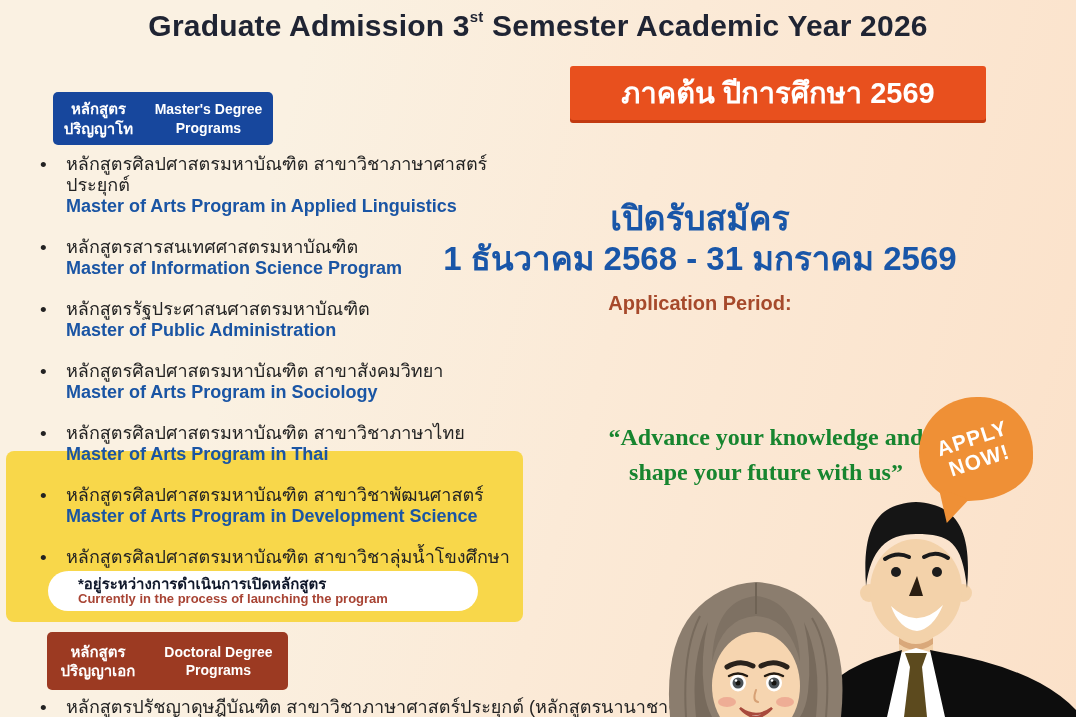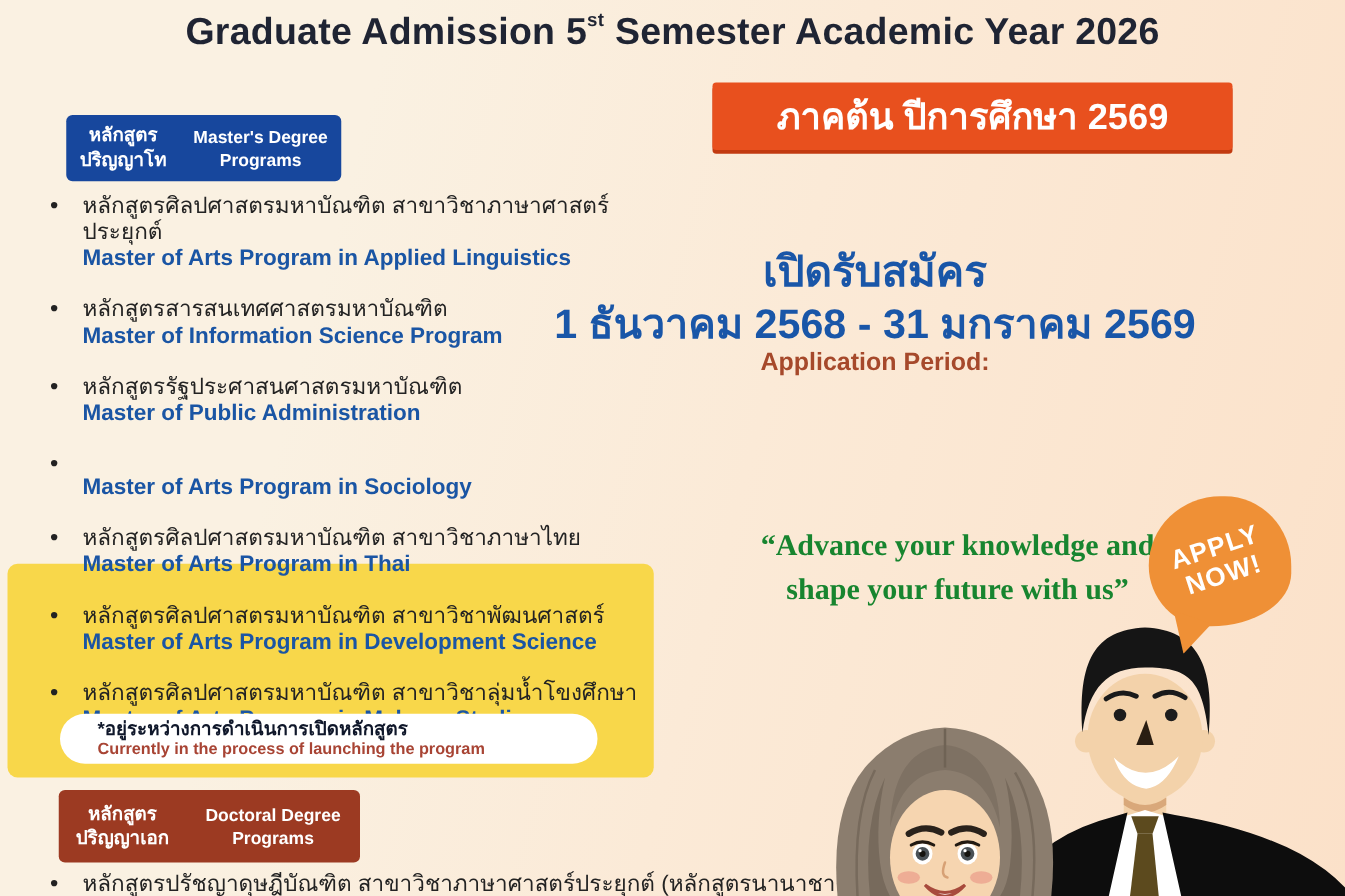--- a/index.html
+++ b/index.html
@@ -38,21 +38,21 @@
   .note { position:absolute; left:48px; top:571px; width:430px; height:40px;
     background:#fff; border-radius:20px; padding:5px 10px 0 30px; z-index:3; }
   .note-thai { font-size:15px; font-weight:700; color:#0f172a; line-height:15px; }
   .note-eng  { font-size:13px;  font-weight:700; color:#a84434; line-height:16px; }
   
   .d-program { position:absolute; left:40px; top:697px; width:680px; display:flex; }
   
   .apply-col { position:absolute; left:430px; top:198px; width:540px; text-align:center; z-index:2; }
   .open-thai   { font-size:34px; font-weight:700; color:#1956a8; line-height:40px; }
   .dates-thai  { font-size:33px; font-weight:700; color:#1956a8; line-height:38px; margin-top:2px; }
-  .period-label{ font-size:20px; font-weight:700; color:#a6492b; line-height:24px; }
+  .period-label{ font-size:20px; font-weight:700; color:#a6492b; line-height:24px; margin-top:13px; }
   .period-dates{ font-size:20px; font-weight:700; color:#a6492b; line-height:24px; }
   
   .quote { position:absolute; left:580px; top:420px; width:372px; text-align:center;
     font-family:"Liberation Serif","DejaVu Serif",serif; font-weight:700;
     font-size:24px; color:#17852f; line-height:35px; z-index:2; }
   
   .bubble { position:absolute; left:919px; top:397px; width:114px; height:104px;
     background:#ef9036; border-radius:52% 48% 58% 42% / 55% 55% 42% 48%;
     display:flex; align-items:center; justify-content:center; z-index:6; cursor:pointer; }
   .bubble-text { transform:rotate(-18deg); color:#fff; font-size:21px; font-weight:800;
@@ -60,21 +60,21 @@
   .bubble-tail { position:absolute; left:936px; top:487px; width:36px; height:36px;
     background:#ef9036; clip-path:polygon(8% 4%, 92% 34%, 30% 100%); z-index:6; }
   
   .people { position:absolute; left:640px; top:490px; width:436px; height:227px; z-index:5; }
 </style>
 </head>
 <body>
 
 <div class="page">
 
-  <div class="title"><span>Graduate Admission 5</span><sup>st</sup><span> Semester Academic Year 2026</span></div>
+  <div class="title"><span>Graduate Admission 3</span><sup>st</sup><span> Semester Academic Year 2026</span></div>
 
   <div class="banner">
     <span>ภาคต้น ปีการศึกษา 2569</span>
   </div>
 
   <div class="badge m-badge">
     <span class="b-thai">หลักสูตรปริญญาโท</span>
     <span class="b-eng">Master's Degree Programs</span>
   </div>
 
@@ -91,21 +91,21 @@
       <span><span class="p-thai">หลักสูตรสารสนเทศศาสตรมหาบัณฑิต</span><br>
       <span class="p-eng">Master of Information Science Program</span></span>
     </li>
     <li>
       <span class="bullet">•</span>
       <span><span class="p-thai">หลักสูตรรัฐประศาสนศาสตรมหาบัณฑิต</span><br>
       <span class="p-eng">Master of Public Administration</span></span>
     </li>
     <li>
       <span class="bullet">•</span>
-      <span><br>
+      <span><span class="p-thai">หลักสูตรศิลปศาสตรมหาบัณฑิต สาขาสังคมวิทยา</span><br>
       <span class="p-eng">Master of Arts Program in Sociology</span></span>
     </li>
     <li>
       <span class="bullet">•</span>
       <span><span class="p-thai">หลักสูตรศิลปศาสตรมหาบัณฑิต สาขาวิชาภาษาไทย</span><br>
       <span class="p-eng">Master of Arts Program in Thai</span></span>
     </li>
     <li>
       <span class="bullet">•</span>
       <span><span class="p-thai">หลักสูตรศิลปศาสตรมหาบัณฑิต สาขาวิชาพัฒนศาสตร์</span><br>

